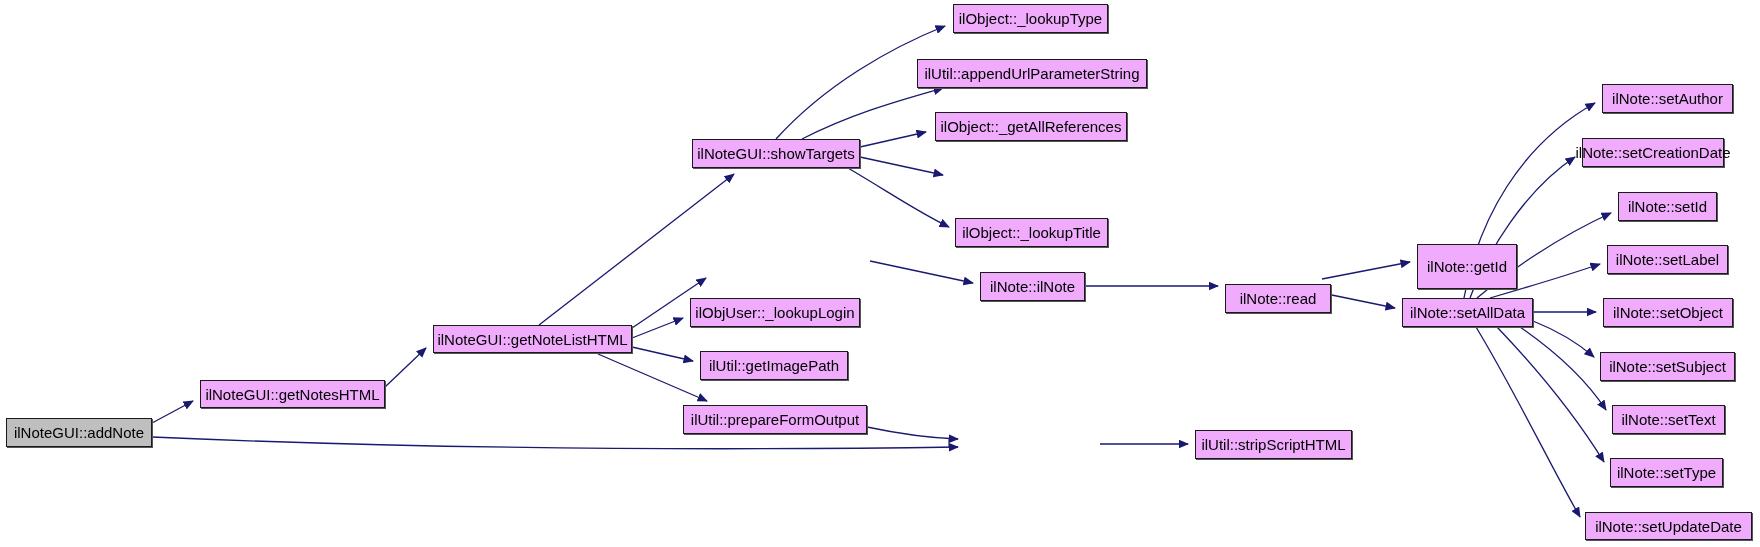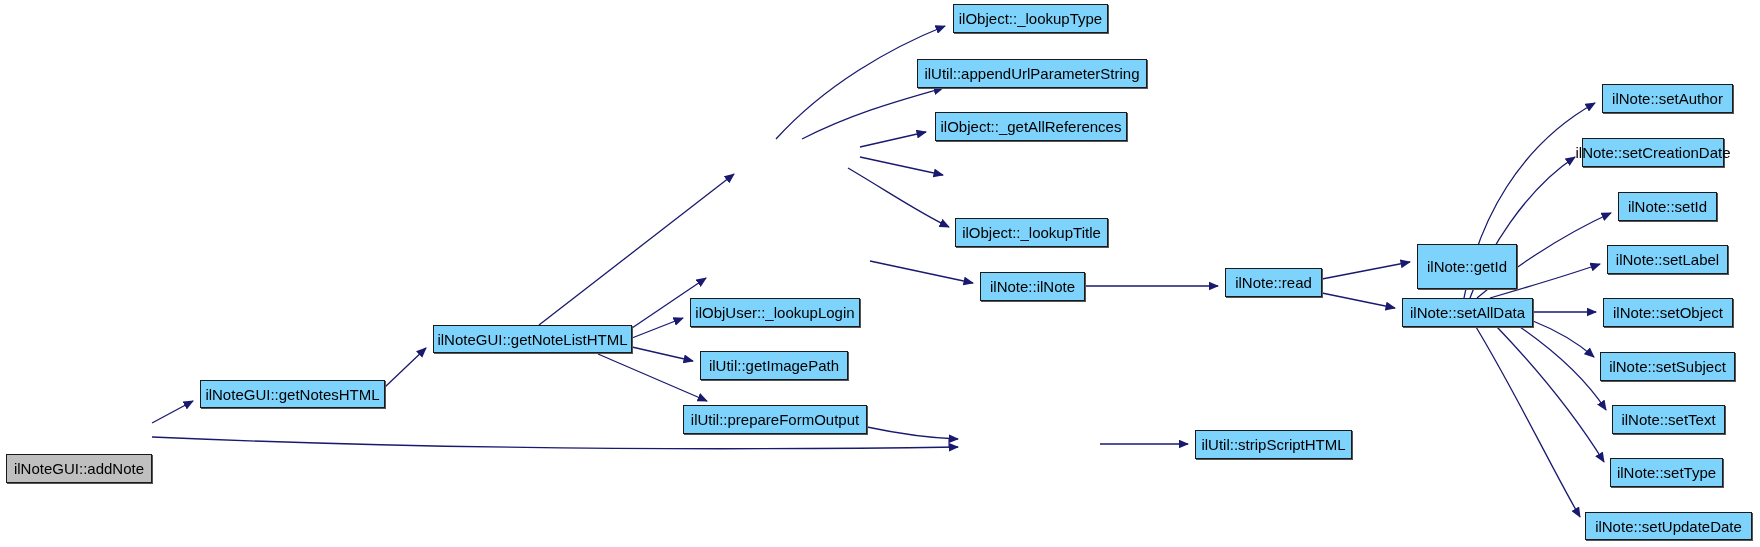--- a/index.html
+++ b/index.html
@@ -7,32 +7,31 @@
     position:relative;
     width:1760px;height:547px;
     background:#ffffff;
     font-family:"Liberation Sans","DejaVu Sans",sans-serif;
     overflow:hidden;
   }
   #edges{position:absolute;left:0;top:0;width:1760px;height:547px;}
   .node{
     position:absolute;
     box-sizing:border-box;
-    background:#7dd3fc;
+    background:#f0abfc;
     border:1px solid #1a1a1a;
     display:flex;align-items:center;justify-content:center;
     font-size:15px;color:#000000;
     white-space:nowrap;
     box-shadow:1px 1px 0 #555;
     cursor:pointer;
   }
   .node.root{
     background:#bfbfbf;
     cursor:default;
-    margin-top:36px;
   }
 </style>
 </head>
 <body>
 
 <div id="canvas">
 
   <svg id="edges" viewBox="0 0 1760 547" xmlns="http://www.w3.org/2000/svg">
     <defs>
       <marker id="arrow" markerWidth="11" markerHeight="9" refX="9.5" refY="4.5" orient="auto" markerUnits="userSpaceOnUse">
@@ -76,20 +75,23 @@
   </div>
 
   <div class="node" style="left:200px;top:380px;width:185px;height:28px">
     <span>ilNoteGUI::getNotesHTML</span>
   </div>
 
   <div class="node" style="left:433px;top:325px;width:199px;height:28px">
     <span>ilNoteGUI::getNoteListHTML</span>
   </div>
 
+  <div class="node" style="left:692px;top:139px;width:168px;height:29px">
+    <span>ilNoteGUI::showTargets</span>
+  </div>
 
   <div class="node" style="left:953px;top:4px;width:155px;height:29px">
     <span>ilObject::_lookupType</span>
   </div>
 
   <div class="node" style="left:917px;top:59px;width:230px;height:29px">
     <span>ilUtil::appendUrlParameterString</span>
   </div>
 
   <div class="node" style="left:935px;top:112px;width:192px;height:29px">
@@ -111,21 +113,21 @@
   </div>
 
   <div class="node" style="left:683px;top:405px;width:184px;height:29px">
     <span>ilUtil::prepareFormOutput</span>
   </div>
 
   <div class="node" style="left:980px;top:272px;width:105px;height:29px">
     <span>ilNote::ilNote</span>
   </div>
 
-  <div class="node" style="left:1225px;top:268px;width:97px;height:29px">
+  <div class="node" style="left:1225px;top:284px;width:106px;height:29px">
     <span>ilNote::read</span>
   </div>
 
   <div class="node" style="left:1417px;top:244px;width:100px;height:45px">
     <span>ilNote::getId</span>
   </div>
 
   <div class="node" style="left:1402px;top:298px;width:131px;height:29px">
     <span>ilNote::setAllData</span>
   </div>

